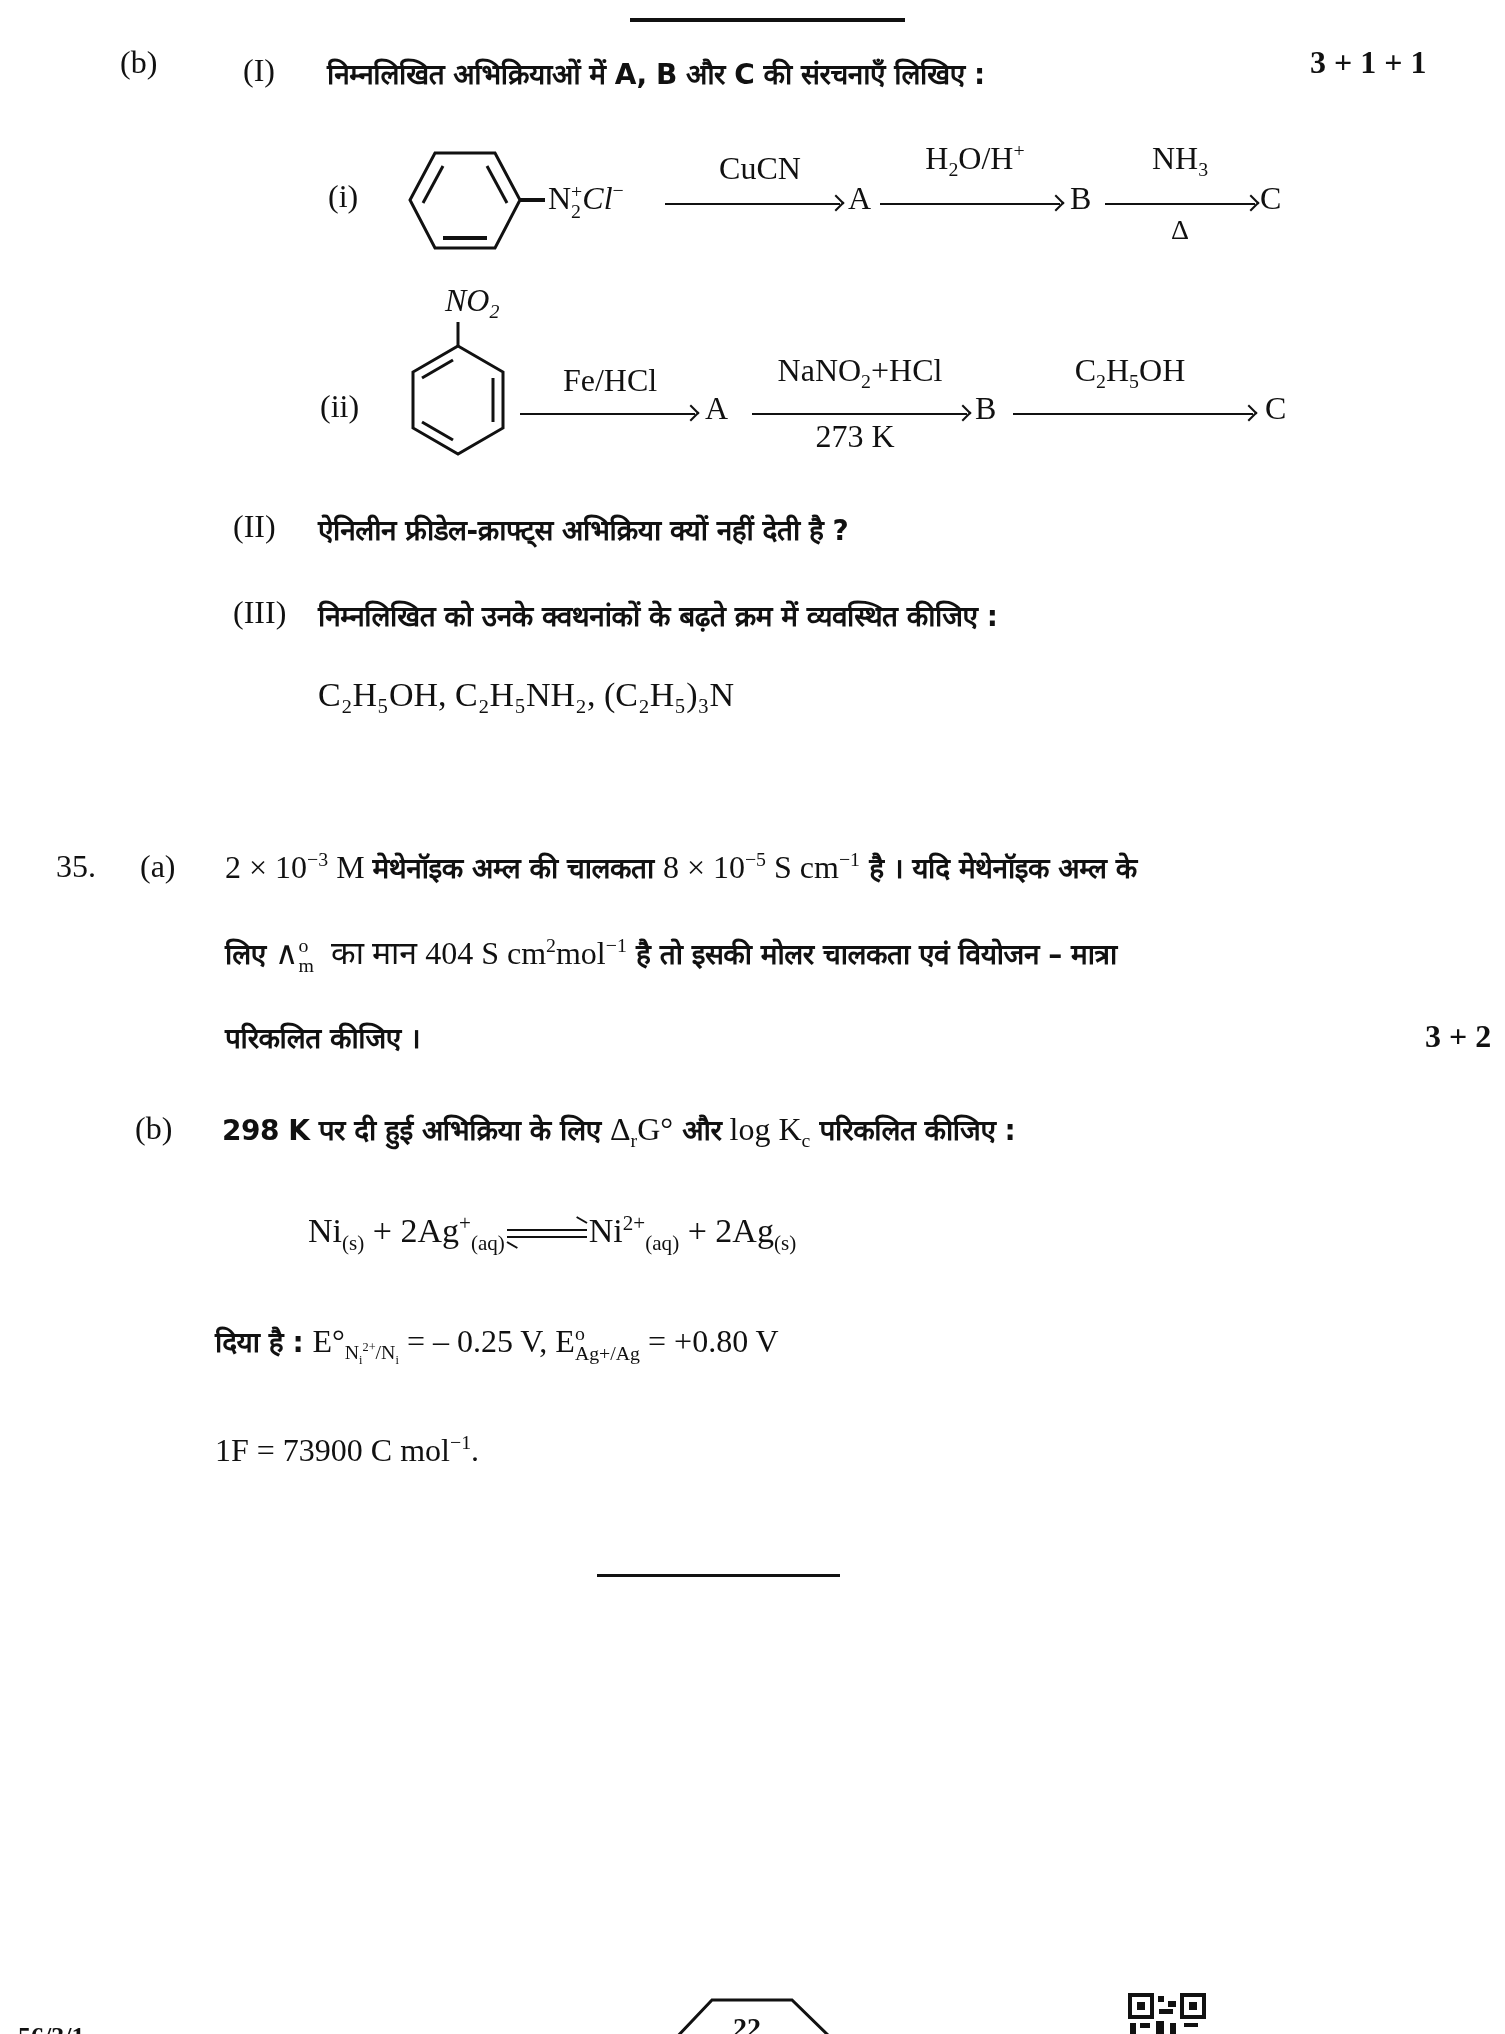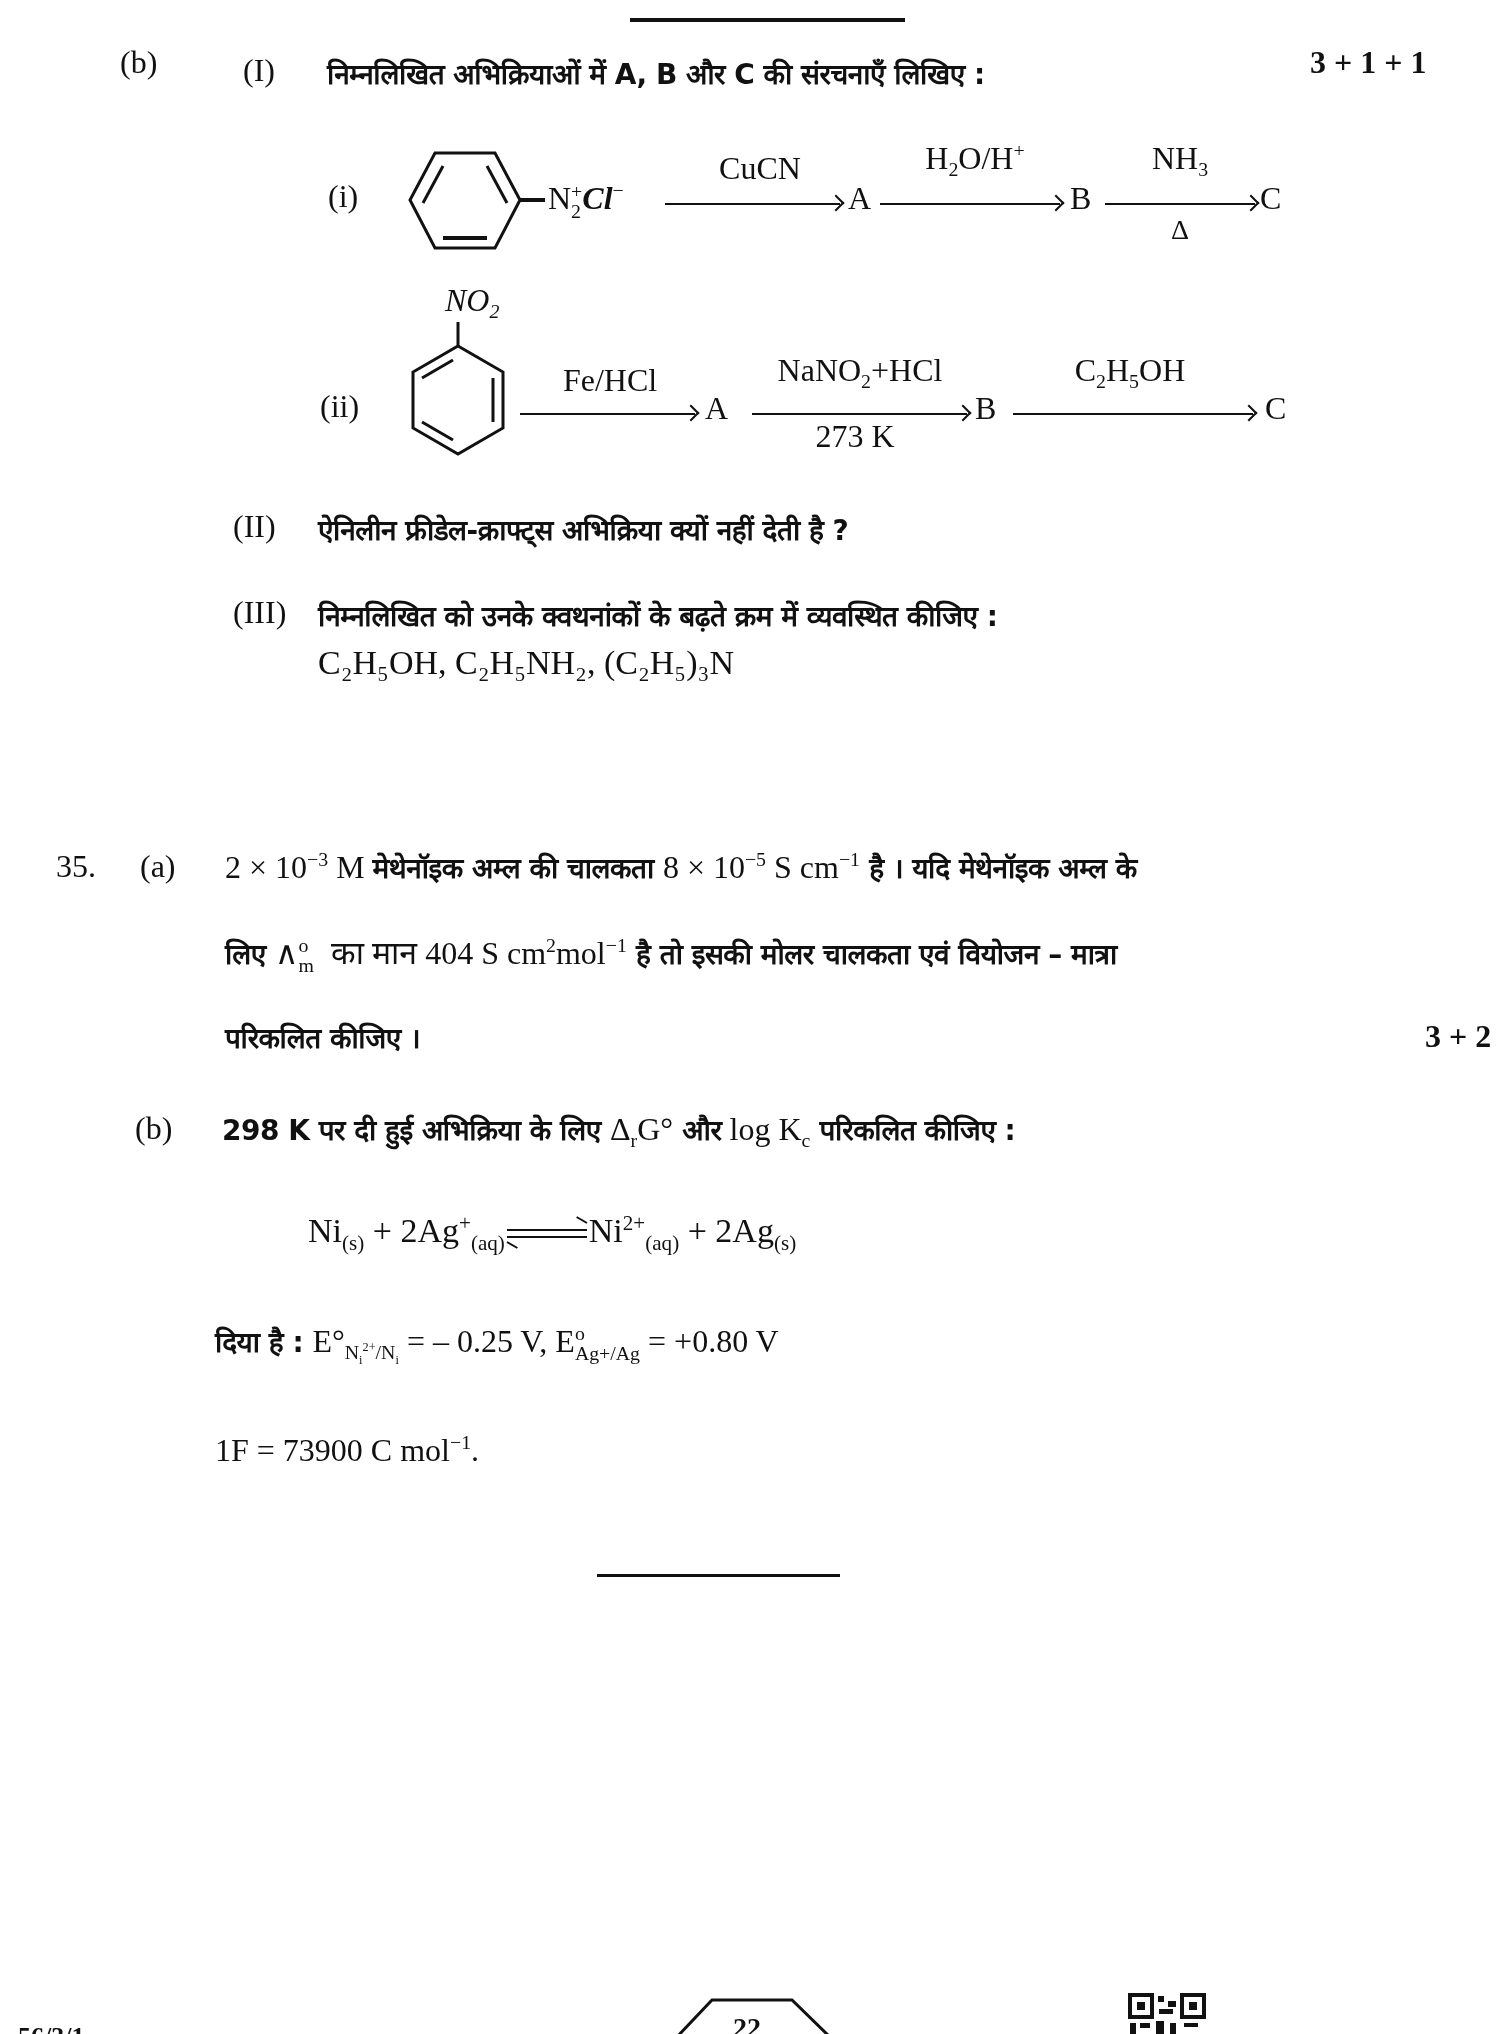--- a/index.html
+++ b/index.html
@@ -45,21 +45,21 @@
   <polygon points="30,5 90,5 115,52 90,100 30,100 5,52" fill="none" stroke="#111" stroke-width="3"></polygon>
   <line x1="38" y1="18" x2="18" y2="55" stroke="#111" stroke-width="3"></line>
   <line x1="82" y1="18" x2="102" y2="55" stroke="#111" stroke-width="3"></line>
   <line x1="38" y1="90" x2="82" y2="90" stroke="#111" stroke-width="4"></line>
   <line x1="115" y1="52" x2="140" y2="52" stroke="#111" stroke-width="4"></line>
 </svg>
 <div class="abs serif txt" style="left:548px; top:180px;">
   <span>N</span><span class="sb">
       <span>+</span>
       <span>2</span>
-    </span><span style="font-style:italic;font-weight:bold;">Cl</span><sup>−</sup>
+    </span><span style="font-style:italic;">Cl</span><sup>−</sup>
 </div>
 
 <div class="lbl serif" style="left:700px; top:150px; width:120px;">CuCN</div>
 <div class="arrow" style="left:665px; top:203px; width:175px;"></div>
 <div class="abs serif txt" style="left:848px; top:180px;">A</div>
 
 <div class="lbl serif" style="left:895px; top:140px; width:160px;">
   <span>H</span><sub>2</sub><span>O/H</span><sup>+</sup>
 </div>
 <div class="arrow" style="left:880px; top:203px; width:180px;"></div>
@@ -99,21 +99,21 @@
   <span>C</span><sub>2</sub><span>H</span><sub>5</sub><span>OH</span>
 </div>
 <div class="arrow" style="left:1013px; top:413px; width:240px;"></div>
 <div class="abs serif txt" style="left:1265px; top:390px;">C</div>
 
 <div class="abs serif txt" style="left:233px; top:508px;">(II)</div>
 <div class="abs deva" style="left:318px; top:510px; font-size:28px;">ऐनिलीन फ्रीडेल-क्राफ्ट्स अभिक्रिया क्यों नहीं देती है ?</div>
 
 <div class="abs serif txt" style="left:233px; top:594px;">(III)</div>
 <div class="abs deva" style="left:318px; top:596px; font-size:28px;">निम्नलिखित को उनके क्वथनांकों के बढ़ते क्रम में व्यवस्थित कीजिए :</div>
-<div class="abs serif big" style="left:318px; top:644px;text-align:right;">C₂H₅OH, C₂H₅NH₂, (C₂H₅)₃N</div>
+<div class="abs serif big" style="left:318px; top:676px;text-align:right;">C₂H₅OH, C₂H₅NH₂, (C₂H₅)₃N</div>
 
 <div class="abs serif txt" style="left:56px; top:848px;">35.</div>
 <div class="abs serif txt" style="left:140px; top:848px;">(a)</div>
 <div class="abs txt" style="left:225px; top:848px;">
   <span class="serif">2 × 10</span><sup class="serif">−3</sup><span class="serif"> M </span><span class="deva" style="font-size:28px;">मेथेनॉइक अम्ल की चालकता </span><span class="serif">8 × 10</span><sup class="serif">−5</sup><span class="serif"> S cm</span><sup class="serif">−1</sup><span class="deva" style="font-size:28px;margin-top:24px;"> है । यदि मेथेनॉइक अम्ल के</span>
 </div>
 <div class="abs txt" style="left:225px; top:930px;">
   <span class="deva" style="font-size:28px;">लिए </span><span class="serif">∧</span><span class="sb serif">
       <span>o</span>
       <span>m</span>

